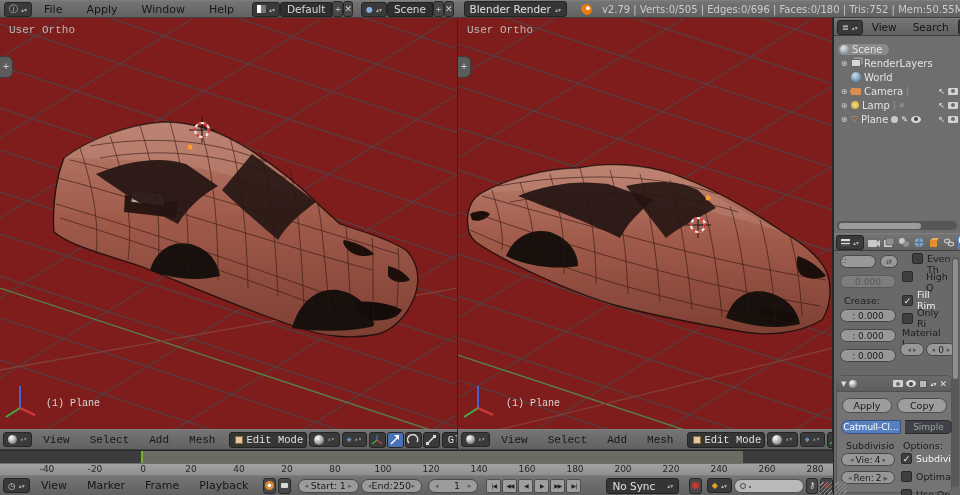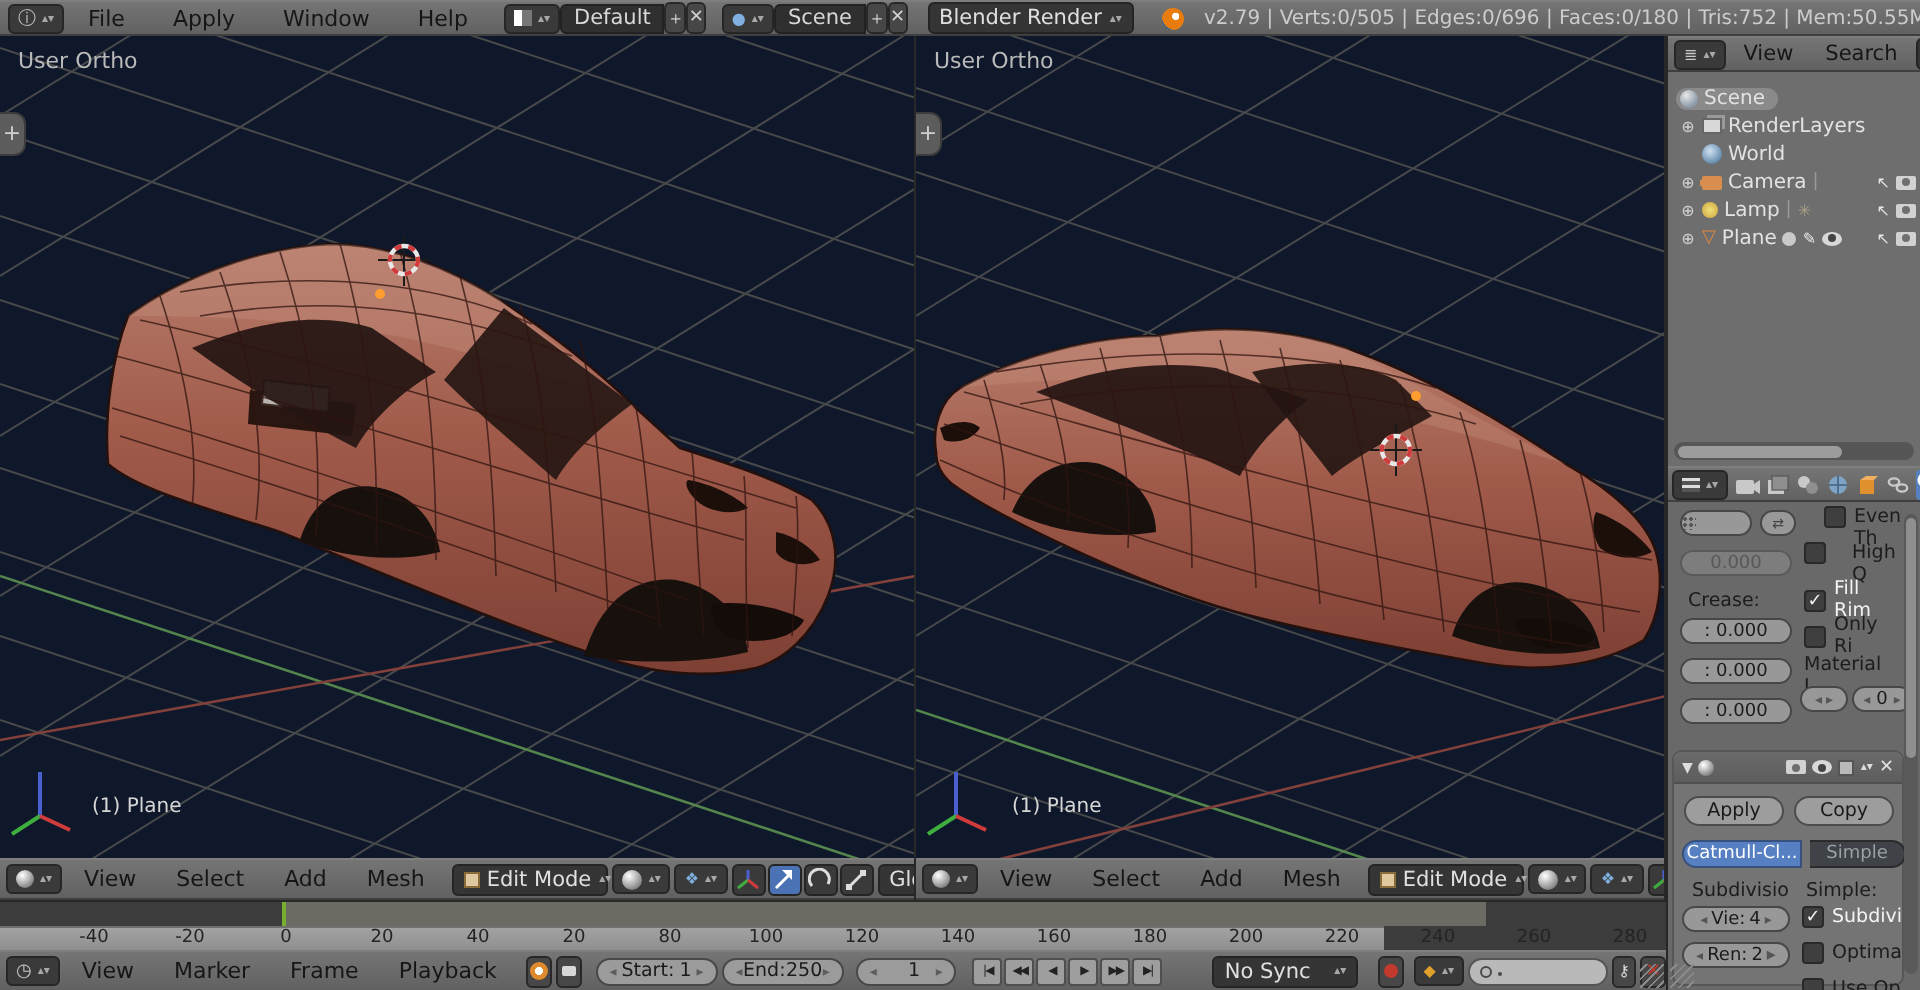--- a/index.html
+++ b/index.html
@@ -22,35 +22,35 @@
   .ball{width:10px;height:10px;border-radius:50%;background:radial-gradient(circle at 35% 30%,#ffffff,#9a9a9a 60%,#555);display:inline-block;}
 
   
   #topbar{left:0;top:0;width:960px;height:18px;gap:0;}
   #topbar .menu{padding:0 12px;}
   #topbar .stats{color:#cccccc;font-size:10px;margin-left:10px;}
   .blogo{width:11px;height:11px;border-radius:50%;background:radial-gradient(circle at 62% 38%,#fff 0 18%,#e87d0d 20% 70%,#1f65a0 72%);margin-left:14px;flex:none;}
   .namefield{display:inline-flex;align-items:center;background:#2f2f2f;border:1px solid #222;border-radius:3px 0 0 3px;height:15px;width:118px;padding:0 6px;color:#d8d8d8;font-size:10.5px;}
 
   
-  .viewport{position:absolute;background:#0f172a;overflow:hidden;border-right:1px solid #282828;}
+  .viewport{position:absolute;background:#7f1d1d;overflow:hidden;border-right:1px solid #282828;font-family:Liberation Mono, monospace;}
   .vp-canvas{position:absolute;left:0;top:0;}
   .vp-label{position:absolute;left:9px;top:6px;font-size:11px;color:#b9b9b9;}
   .vp-object{position:absolute;font-size:10px;color:#d6d6d6;}
   .toolshelf-tab{position:absolute;left:0;top:38px;width:13px;height:22px;background:#5c5c5c;border:1px solid #3c3c3c;border-left:none;border-radius:0 6px 6px 0;color:#d0d0d0;font-size:11px;text-align:center;line-height:20px;}
   .vp-header{left:0;bottom:0;width:100%;height:21px;}
   .manip{display:inline-flex;gap:1px;}
   .mbtn{width:17px;height:16px;background:#3a3a3a;border:1px solid #242424;border-radius:3px;display:inline-flex;align-items:center;justify-content:center;}
   .mbtn.active{background:#4a72b5;}
 
   
   #timeline{position:absolute;left:0;top:450px;width:833px;height:45px;background:#3c3c3c;border-top:1px solid #282828;}
   .tl-range{position:absolute;left:143px;top:0;width:600px;height:12px;background:#6b6a63;}
   .tl-cursor{position:absolute;left:141px;top:0;width:2px;height:12px;background:#76b02e;}
-  .tl-ruler{position:absolute;left:0;top:12px;width:692px;height:12px;background:linear-gradient(#a2a2a2,#8f8f8f);border-top:1px solid #6f6f6f;}
+  .tl-ruler{position:absolute;left:0;top:12px;width:833px;height:12px;background:linear-gradient(#a2a2a2,#8f8f8f);border-top:1px solid #6f6f6f;}
   .tick{position:absolute;top:0;width:40px;text-align:center;font-size:9px;color:#242424;}
   #tl-header{left:0;top:24px;width:833px;height:21px;}
   .pbtn{width:15px;height:14px;background:#9e9e9e;border:1px solid #4f4f4f;border-radius:2px;color:#222;font-size:6px;display:inline-flex;align-items:center;justify-content:center;letter-spacing:-1px;}
   .keyfield{display:inline-flex;align-items:center;gap:3px;background:#b9b9b9;border:1px solid #555;border-radius:7px;height:14px;width:88px;padding:0 5px;}
 
   
   #right-col{position:absolute;left:833px;top:18px;width:127px;height:477px;background:#6e6e6e;border-left:1px solid #272727;}
   #outliner-hdr{left:0;top:0;width:127px;height:18px;font-size:10.5px;}
   #outliner-hdr .menu{padding:0 7px;}
   .olrow{position:absolute;left:0;height:14px;display:flex;align-items:center;gap:3px;font-size:10px;color:#e2e2e2;width:127px;}
@@ -594,21 +594,21 @@
           <span class="mieye"></span>
           <span style="display:inline-block;width:8px;height:8px;background:#b9b9b9;border:1px solid #555"></span>
           <span class="updown" style="color:#ddd">▴▾</span>
           <span style="color:#ddd;font-size:9px">✕</span>
         </div>
         <span class="btn" style="position:absolute;left:5px;top:22px;width:50px">Apply</span>
         <span class="btn" style="position:absolute;left:60px;top:22px;width:50px">Copy</span>
         <span class="tgl-l" style="position:absolute;left:4px;top:44px;width:60px">Catmull-Cl...</span>
         <span class="tgl-r" style="position:absolute;left:68px;top:44px;width:48px">Simple</span>
         <span class="plabel" style="position:absolute;left:9px;top:64px">Subdivisio</span>
-        <span class="plabel" style="position:absolute;left:66px;top:64px">Simple:</span>
+        <span class="plabel" style="position:absolute;left:66px;top:64px">Options:</span>
         <span class="npill" style="position:absolute;left:4px;top:77px;width:54px;gap:2px">
             <span class="arr" style="font-size:7px;color:#555">◂</span>
             <span>Vie:</span>
             <span>4</span>
             <span class="arr" style="font-size:7px;color:#555">▸</span>
           </span>
         <span class="npill" style="position:absolute;left:4px;top:95px;width:54px;gap:2px">
             <span class="arr" style="font-size:7px;color:#555">◂</span>
             <span>Ren:</span>
             <span>2</span>

